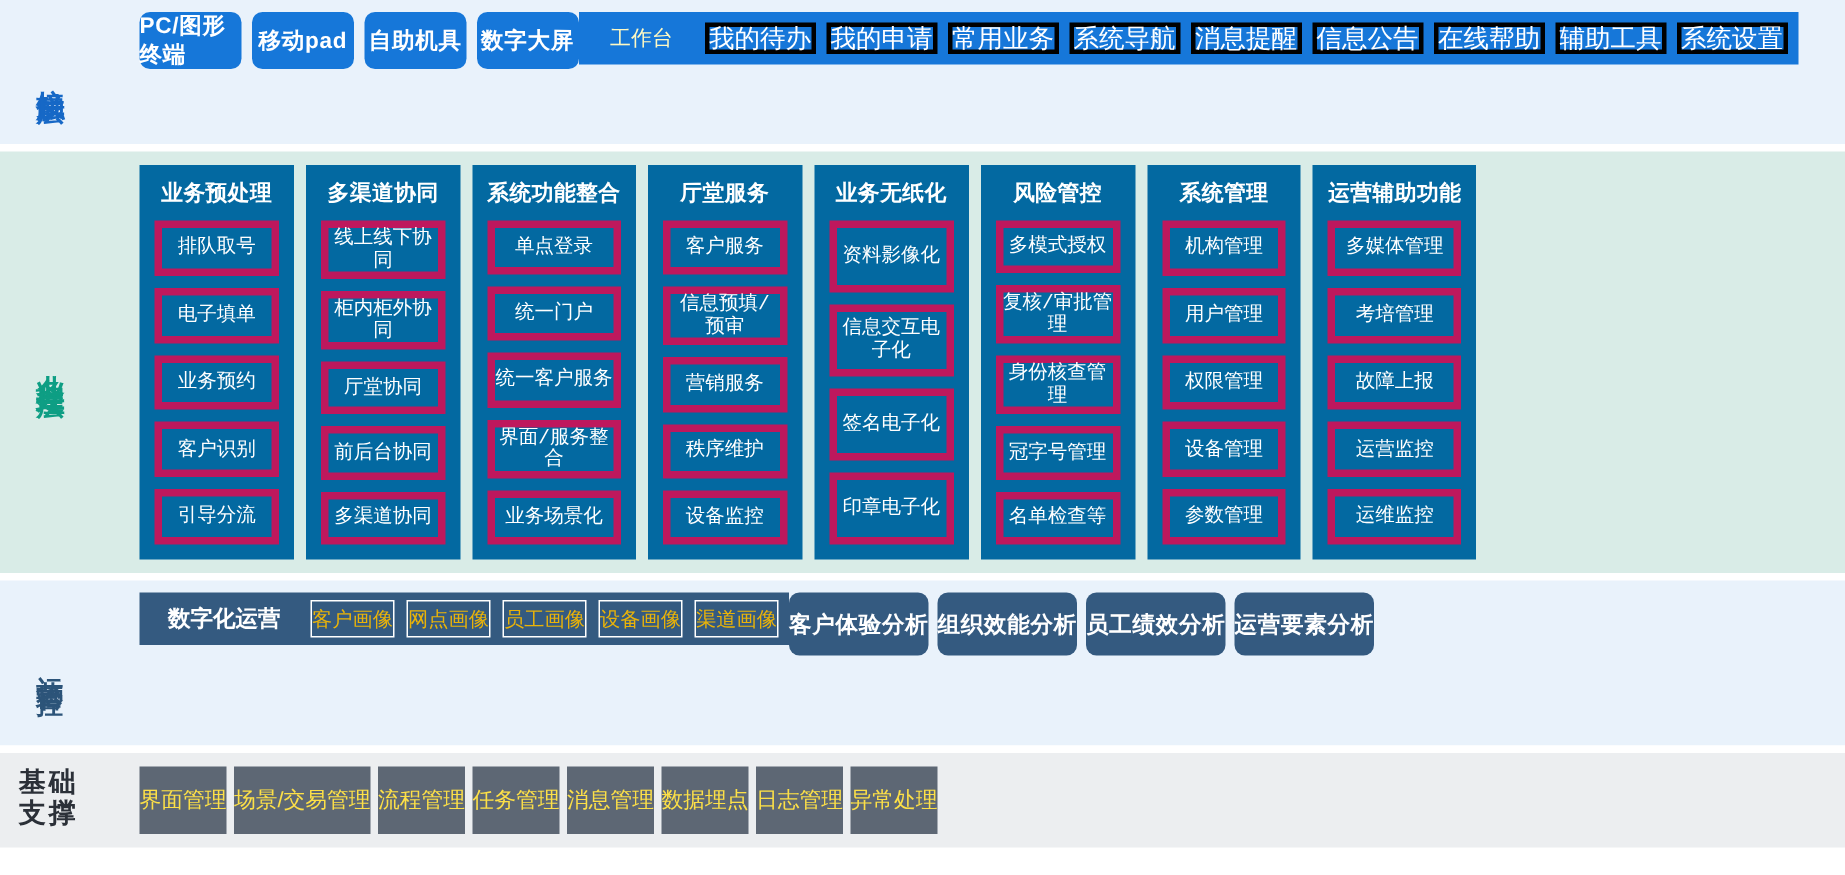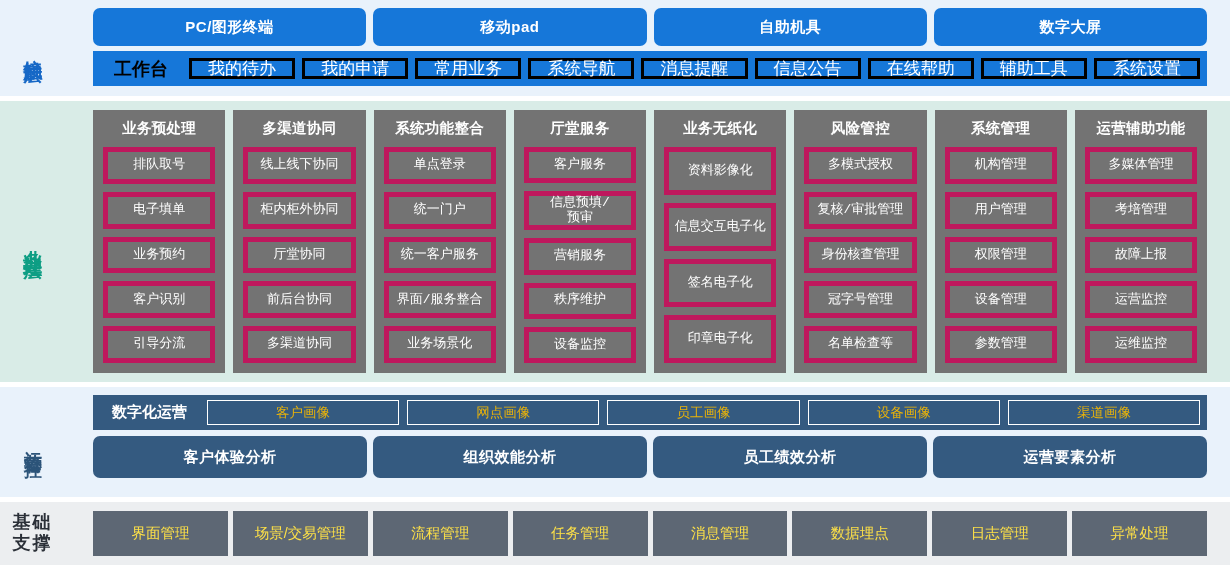--- a/index.html
+++ b/index.html
@@ -47,21 +47,20 @@
   .band-label .vtxt.two-col {
     writing-mode: horizontal-tb;
     letter-spacing: 2px;
     line-height: 1.15;
     font-family: Liberation Mono, monospace;
   }
 
   .band-body {
     flex: 1;
     display: flex;
-    flex-direction: column;
     padding-right: 23px;
     padding-left: 28px;
   }
 
   
   .band-contact {
     background: #e9f2fb;
     height: 96px;
     padding: 8px 0 8px 0;
   }
@@ -88,23 +87,23 @@
 
   .workbench-row {
     height: 35px;
     background: #1677d9;
     display: flex;
     align-items: center;
     padding: 0 7px;
     gap: 7px;
   }
   .workbench-title {
-    color: #000000;
-    font-size: 18px;
-    font-weight: bold;
+    color: #fef9c3;
+    font-size: 14px;
+    font-weight: normal;
     padding: 0 14px;
     white-space: nowrap;
   }
   .wb-item {
     flex: 1;
     height: 21px;
     border: 3px solid #000000;
     color: #ffffff;
     font-size: 17px;
     display: flex;
@@ -122,21 +121,21 @@
   .band-business .band-label { color: #0e9e84; font-size: 19px; }
   .band-business .band-body { padding-right: 23px; }
 
   .col-wrap {
     display: flex;
     gap: 8px;
     height: 100%;
   }
   .biz-col {
     flex: 1;
-    background: #737373;
+    background: #0369a1;
     padding: 9px 10px 10px 10px;
     display: flex;
     flex-direction: column;
     justify-content: center;
   }
   .biz-col-title {
     color: #ffffff;
     font-size: 14.5px;
     font-weight: bold;
     text-align: center;

